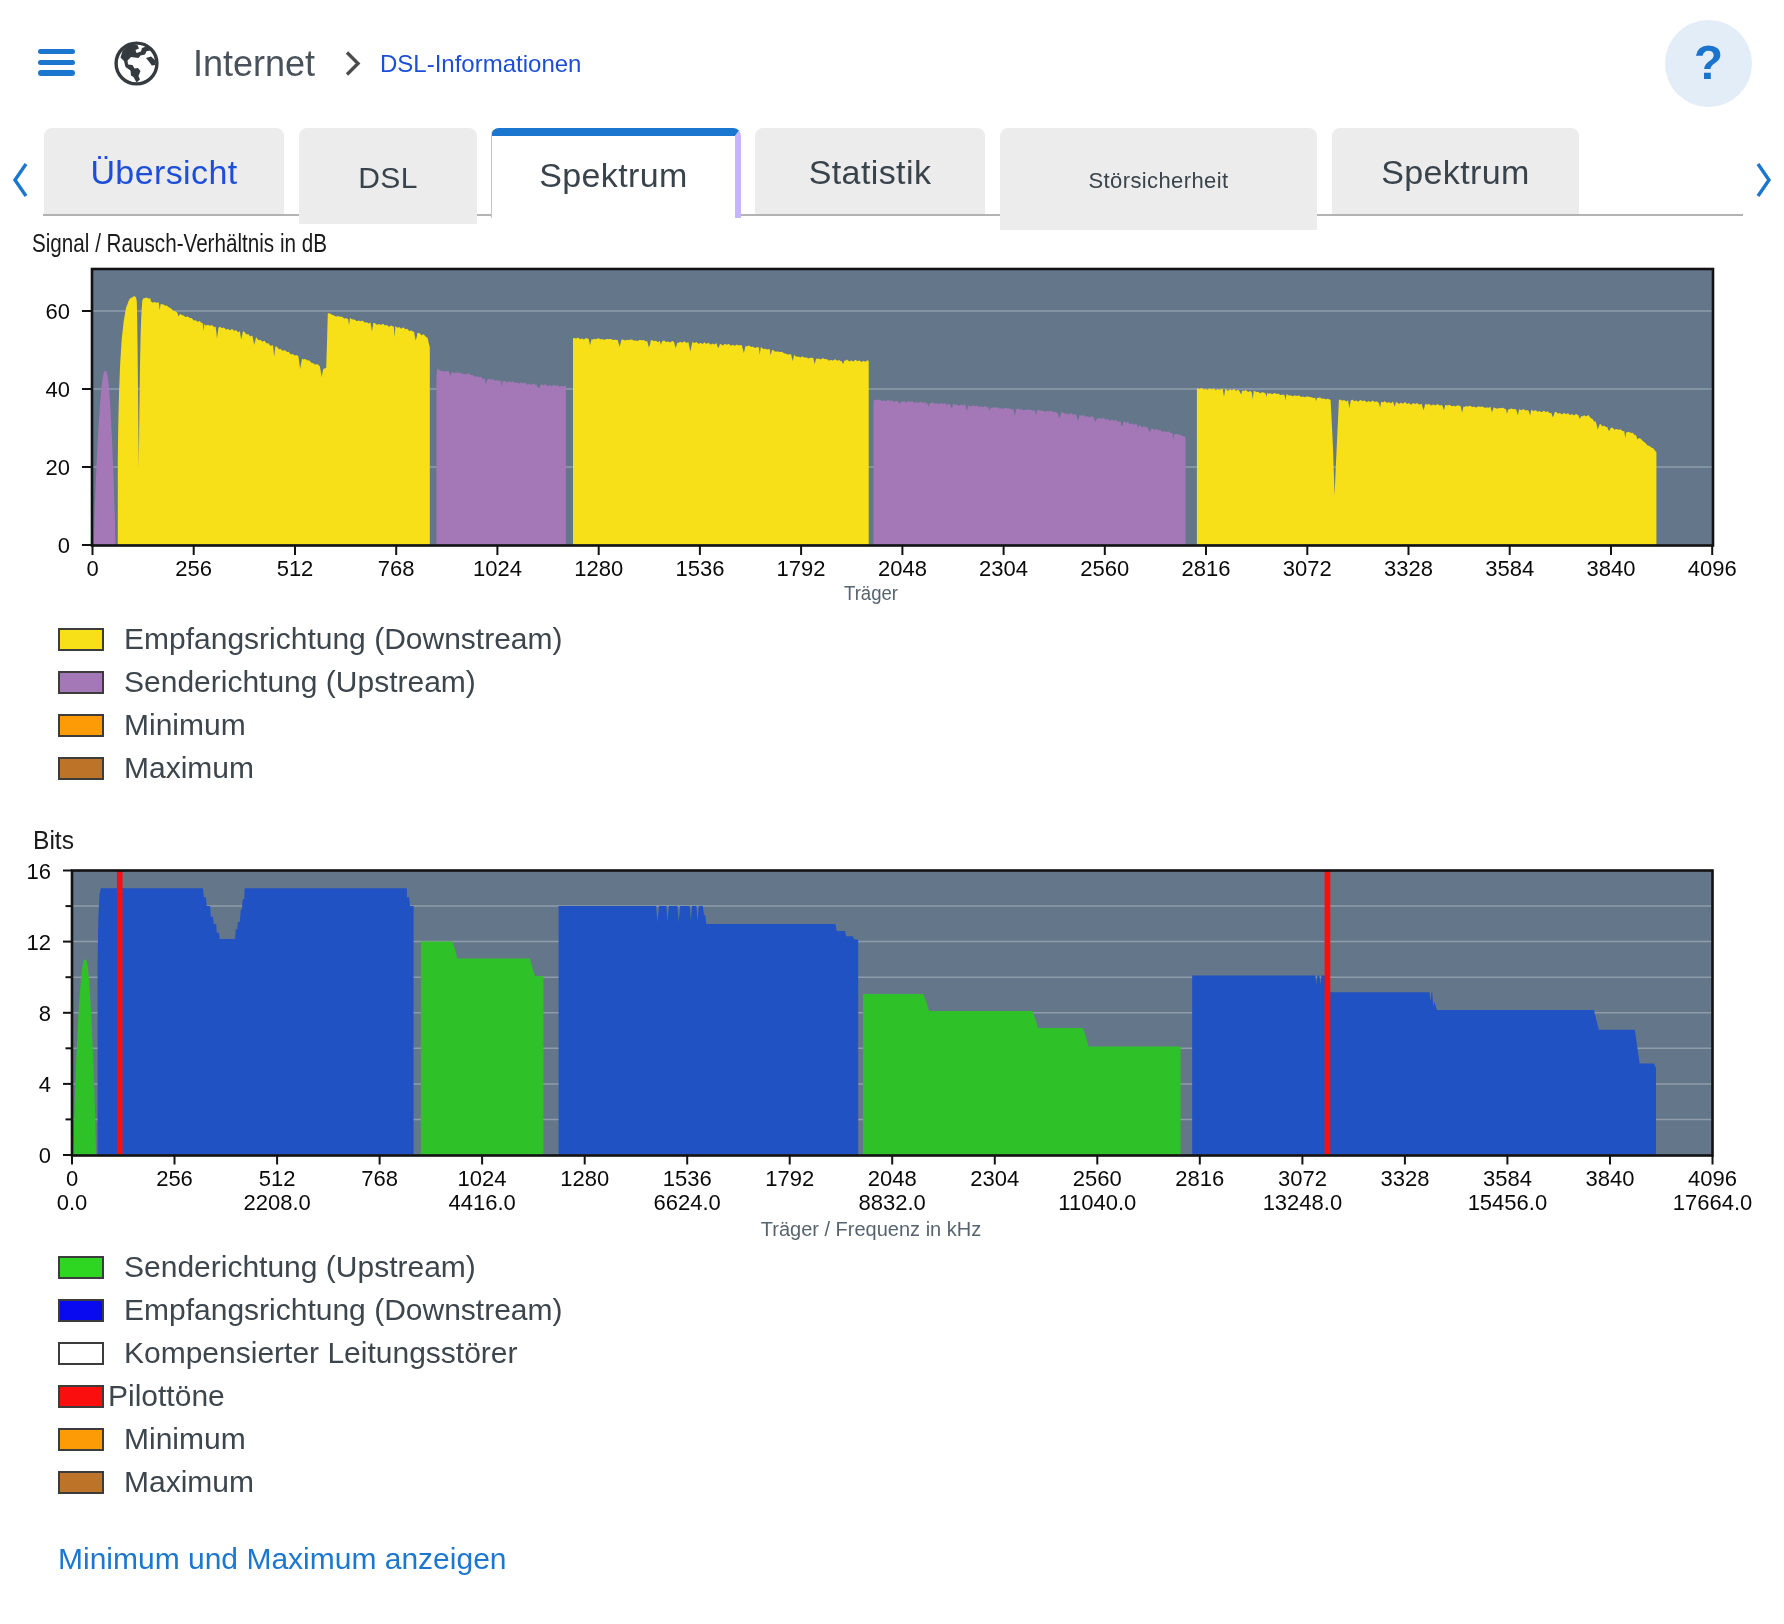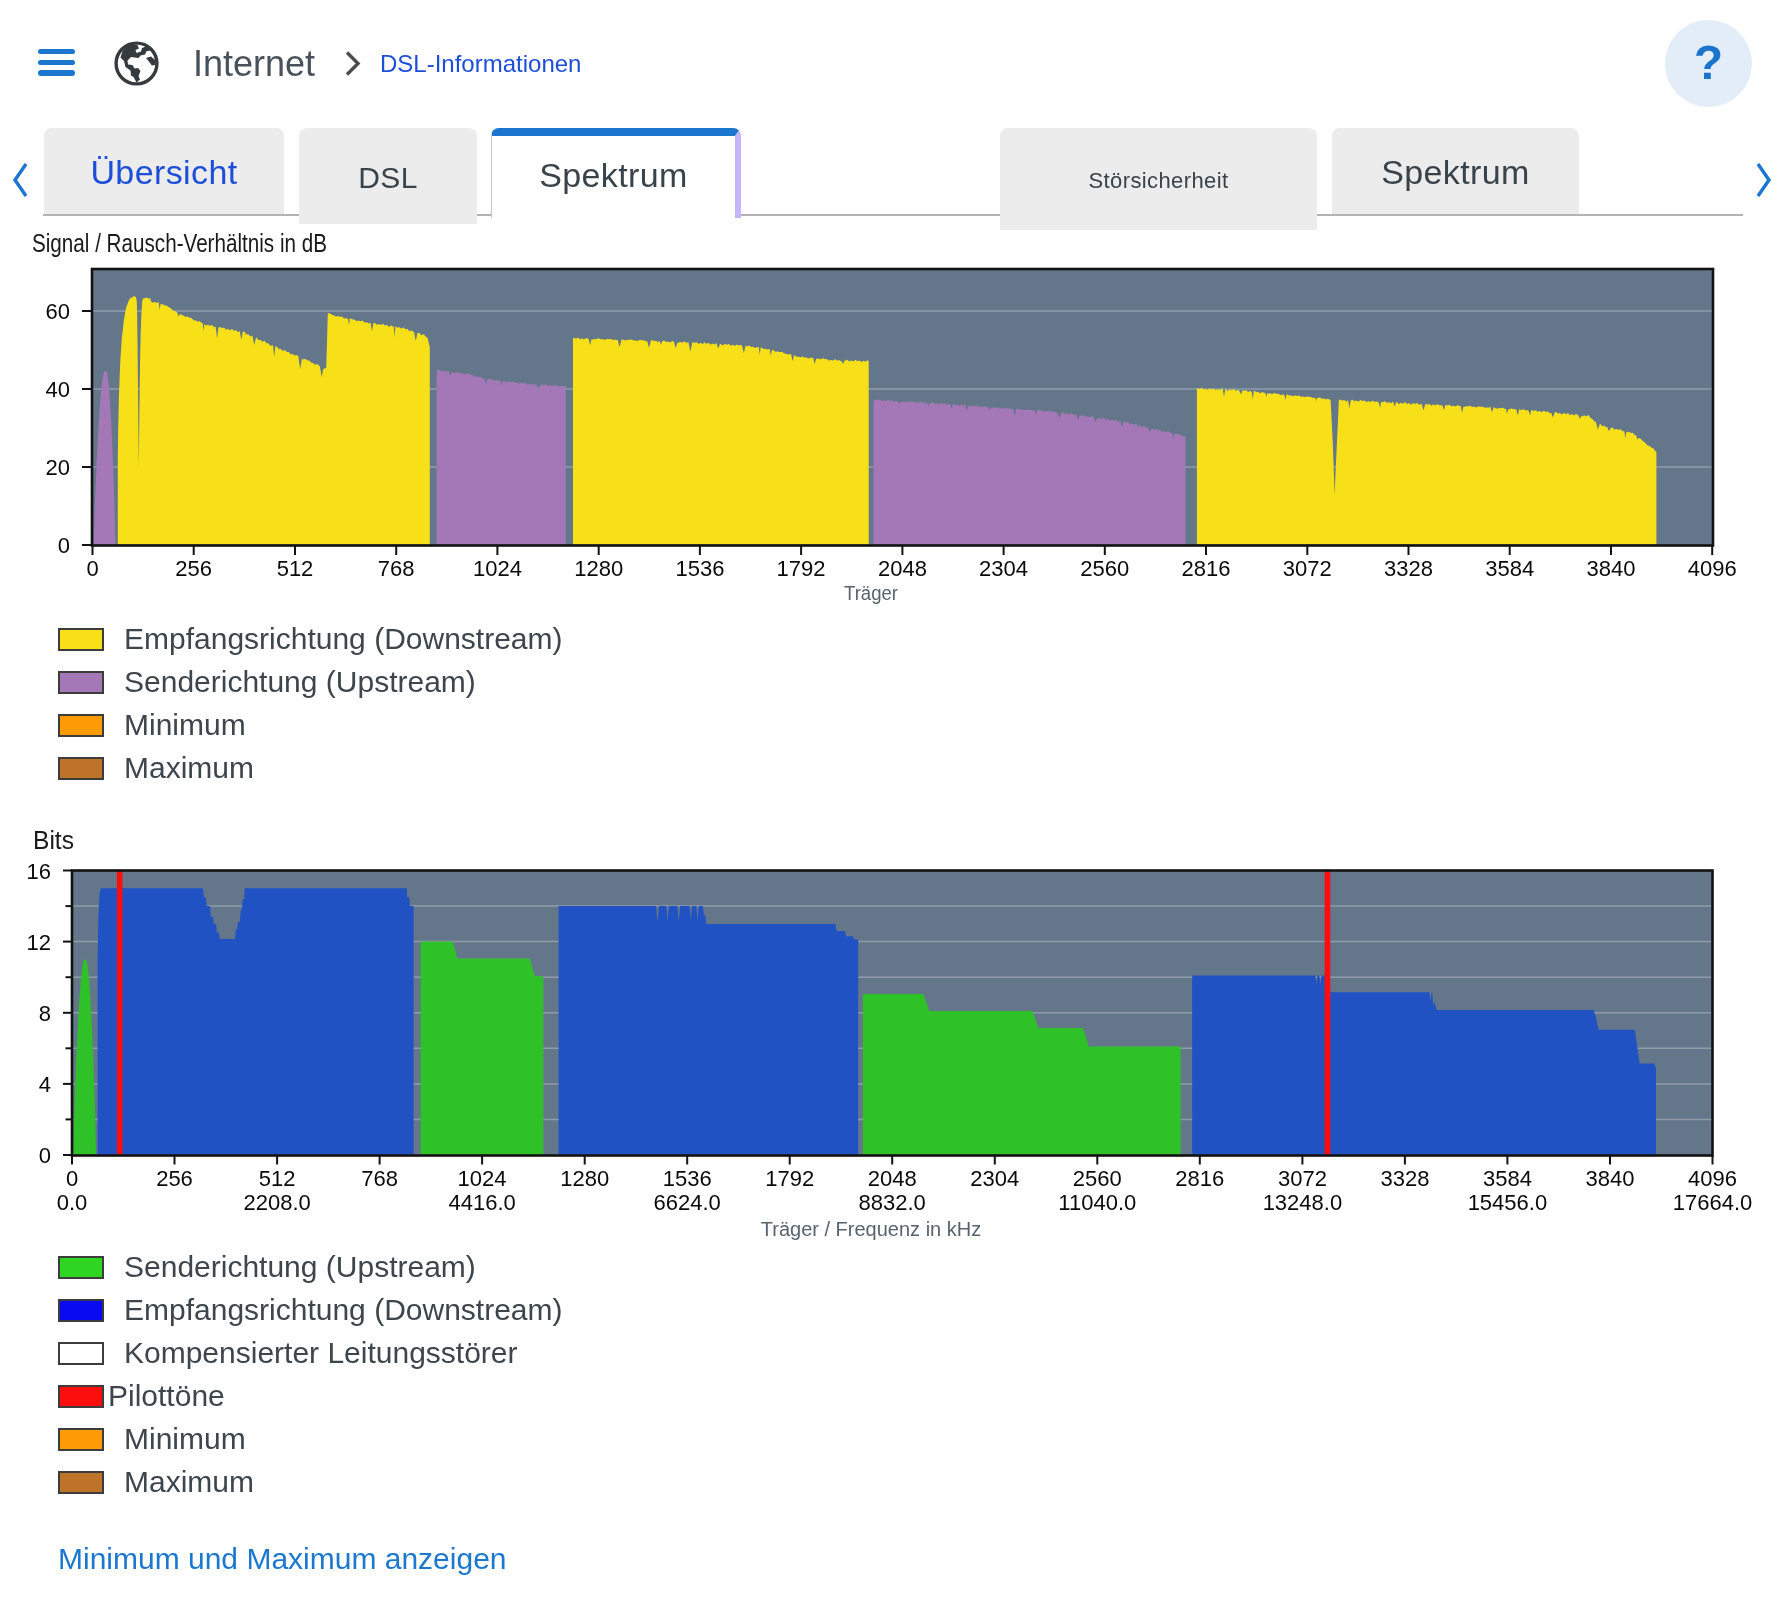--- a/index.html
+++ b/index.html
@@ -30,20 +30,21 @@
     </svg>
 <svg style="position:absolute;left:1752px;top:158px" width="24" height="44" viewBox="0 0 24 44">
       <path d="M6 6 L17 22 L6 38" fill="none" stroke="#1b76cf" stroke-width="3.4"></path>
     </svg>
 <div style="position:absolute;left:43px;top:214px;width:1700px;height:2px;background:#b3b3b3"></div>
 <div style="position:absolute;left:44px;top:128px;width:240px;height:86px;background:#ececec;border-radius:8px 8px 0 0;box-sizing:border-box;display:flex;align-items:center;justify-content:center;font-size:34px;letter-spacing:0.4px;color:#1d4ed8;padding-top:3px">Übersicht</div>
 <div style="position:absolute;left:299px;top:128px;width:178px;height:96px;background:#ececec;border-radius:8px 8px 0 0;box-sizing:border-box;display:flex;align-items:center;justify-content:center;font-size:30px;letter-spacing:0.4px;color:#39434b;padding-top:3px">DSL</div>
 <div style="position:absolute;left:491px;top:128px;width:250px;height:90px;background:#fff;border-top:8px solid #1b76cf;border-left:1px solid #c6c6c6;border-right:6px solid #c4b5fd;border-radius:8px 8px 0 0;box-sizing:border-box;z-index:3;display:flex;align-items:center;justify-content:center;font-size:34px;letter-spacing:0.4px;color:#39434b">
       <span style="margin-top:-4px">Spektrum</span>
     </div>
+<div style="position:absolute;left:755px;top:128px;width:230px;height:86px;background:#ececec;border-radius:8px 8px 0 0;box-sizing:border-box;display:flex;align-items:center;justify-content:center;font-size:34px;letter-spacing:0.4px;color:#39434b;padding-top:3px">Statistik</div>
 <div style="position:absolute;left:1000px;top:128px;width:317px;height:102px;background:#ececec;border-radius:8px 8px 0 0;box-sizing:border-box;display:flex;align-items:center;justify-content:center;font-size:22px;letter-spacing:0.4px;color:#39434b;padding-top:3px">Störsicherheit</div>
 <div style="position:absolute;left:1332px;top:128px;width:247px;height:86px;background:#ececec;border-radius:8px 8px 0 0;box-sizing:border-box;display:flex;align-items:center;justify-content:center;font-size:34px;letter-spacing:0.4px;color:#39434b;padding-top:3px">Spektrum</div>
 <svg style="position:absolute;left:0;top:230px" width="1784" height="390" viewBox="0 230 1784 390">
 <text x="32" y="252" font-family="Liberation Sans, sans-serif" font-size="25" fill="#1a1a1a" textLength="295" lengthAdjust="spacingAndGlyphs">Signal / Rausch-Verhältnis in dB</text>
 <rect x="92" y="269" width="1621" height="276.5" fill="#64778a"></rect>
 <line x1="93" x2="1712" y1="467.0" y2="467.0" stroke="rgba(255,255,255,0.28)" stroke-width="1.5"></line>
 <line x1="93" x2="1712" y1="389.0" y2="389.0" stroke="rgba(255,255,255,0.28)" stroke-width="1.5"></line>
 <line x1="93" x2="1712" y1="311.0" y2="311.0" stroke="rgba(255,255,255,0.28)" stroke-width="1.5"></line>
 <path d="M93.7 544.4L93.7 545.0L94.4 518.5L95.1 498.4L95.9 480.5L96.6 464.1L97.3 449.1L98.0 435.3L98.8 422.9L99.5 411.7L100.2 401.8L100.9 393.2L101.7 386.0L102.4 380.2L103.1 375.8L103.8 372.8L104.6 371.3L105.3 371.1L106.0 371.1L106.7 372.0L107.5 375.1L108.2 380.2L108.9 387.3L109.6 396.5L110.4 407.5L111.1 420.5L111.8 435.3L112.5 452.0L113.3 470.5L114.0 491.0L114.7 514.2L115.4 545.0L115.4 544.4Z" fill="#a478b7"></path>
 <path d="M117.8 544.4L117.8 459.2L118.2 427.9L119.0 394.0L120.2 363.0L121.4 344.4L121.8 338.2L122.6 331.5L123.7 321.5L124.9 314.2L126.1 307.5L127.3 304.8L128.5 301.3L129.7 299.0L130.9 297.8L132.0 297.8L133.2 296.4L134.4 296.2L135.6 296.9L136.0 297.3L136.8 301.4L137.2 319.0L137.6 350.2L138.0 388.8L138.4 431.5L138.8 466.9L139.2 428.6L139.6 393.9L140.1 358.9L140.3 349.9L140.7 332.0L141.5 311.6L142.3 300.4L142.7 299.8L143.5 298.1L143.9 298.6L145.1 298.0L146.3 297.4L147.5 297.9L147.9 298.4L148.7 298.4L149.8 298.4L150.2 298.0L151.0 301.5L151.8 302.1L152.2 302.5L153.4 302.4L154.6 302.1L155.8 302.5L157.0 302.7L158.1 302.5L158.8 302.2L159.3 307.1L159.7 310.3L160.5 304.4L160.6 304.1L161.7 304.3L162.9 304.4L163.7 304.5L164.1 305.1L165.3 305.7L166.4 305.6L167.6 306.2L168.8 307.3L170.0 307.9L171.2 308.6L172.4 310.0L173.6 310.9L174.8 311.0L175.9 311.5L177.1 312.5L177.2 312.5L178.3 315.8L178.7 316.6L179.5 314.8L180.1 313.9L180.3 314.0L180.7 314.3L181.9 315.2L183.1 315.2L184.2 316.1L185.4 317.1L186.6 316.8L187.8 316.6L189.0 317.6L190.2 318.0L191.4 317.9L192.5 319.1L193.7 320.4L194.9 320.3L196.1 320.5L197.3 321.7L198.5 321.6L199.7 321.1L200.8 322.2L202.0 323.3L202.7 322.7L203.2 328.3L203.5 331.3L204.3 323.7L204.4 323.9L205.6 325.5L206.8 325.3L207.2 325.1L208.0 324.8L209.2 325.6L210.3 325.8L211.5 324.9L212.7 325.7L213.9 327.1L215.1 326.7L215.6 326.7L216.3 331.7L217.0 338.4L217.5 334.9L218.4 327.9L218.6 327.8L219.8 326.7L221.0 327.5L222.2 328.3L223.4 327.5L224.6 328.0L225.8 329.6L226.9 329.5L228.1 328.8L229.3 329.9L230.5 330.2L231.7 328.9L232.9 329.4L234.1 330.8L235.3 330.4L236.4 330.3L237.6 332.0L238.8 332.1L239.7 331.1L240.0 332.6L241.2 339.6L241.2 339.6L242.4 334.2L242.7 332.1L243.2 331.5L243.6 331.5L244.7 331.9L245.9 334.0L247.1 334.4L248.3 334.1L249.5 335.7L250.7 336.5L251.9 335.5L252.3 335.8L253.0 338.8L254.2 344.8L254.2 344.7L255.4 339.9L256.1 337.6L256.6 337.5L257.8 339.5L259.0 340.3L260.2 339.7L261.4 340.7L262.5 341.8L263.7 341.0L264.9 341.1L266.1 343.0L267.3 343.4L268.5 343.2L269.7 344.9L270.8 346.0L272.0 345.2L273.1 345.6L273.2 347.1L274.2 356.8L274.4 355.2L275.3 346.6L275.6 346.6L276.8 346.5L278.0 348.2L279.1 349.2L280.3 348.8L281.5 349.8L282.7 351.0L283.9 350.3L285.1 350.2L286.3 351.6L287.4 351.9L288.6 351.7L289.8 353.2L291.0 354.4L292.2 354.1L293.4 354.4L294.6 355.5L295.8 355.3L296.9 355.0L298.1 356.3L298.4 356.6L299.3 363.2L300.2 369.2L300.5 367.1L301.7 360.4L302.0 358.3L302.9 359.4L304.1 359.2L305.2 359.0L306.0 359.2L306.4 360.0L307.6 360.4L308.8 360.3L310.0 361.3L311.2 362.7L312.4 362.9L313.5 363.3L314.7 364.4L315.9 364.6L317.1 364.3L317.9 364.3L318.3 365.0L319.5 366.0L319.9 366.5L320.7 370.9L321.6 377.0L321.9 376.1L322.6 372.1L323.0 370.5L323.4 368.9L324.2 368.5L325.4 368.2L326.2 367.9L326.6 355.6L327.0 343.1L327.8 313.5L329.0 313.2L330.2 313.5L331.3 314.5L332.5 315.1L333.7 315.3L334.9 316.1L336.1 316.7L337.3 316.3L337.7 315.8L338.5 316.2L339.6 316.8L340.8 316.8L342.0 316.8L343.2 317.7L344.4 318.5L345.6 318.3L346.8 318.4L348.0 319.0L348.1 319.0L349.0 325.2L349.1 324.3L350.0 317.9L350.3 318.3L351.5 318.9L352.7 319.6L353.9 319.5L355.1 320.0L356.3 321.1L357.4 320.9L358.6 320.4L359.8 320.9L361.0 321.2L362.2 320.6L363.4 321.2L364.6 322.4L365.7 322.4L366.9 322.3L368.1 323.3L368.9 323.6L369.3 323.3L370.5 322.3L370.5 322.4L371.7 329.9L371.9 331.4L372.9 325.9L373.3 323.0L374.0 323.0L375.2 323.2L376.4 324.6L377.6 324.7L378.8 324.0L380.0 324.6L381.2 325.1L382.4 324.0L383.5 324.1L384.7 325.4L385.9 325.3L387.1 325.0L388.3 326.4L389.5 326.8L390.7 325.6L391.8 325.8L393.0 326.7L393.8 325.9L394.2 332.2L394.6 337.3L395.4 325.9L395.4 325.8L396.6 327.3L397.8 327.7L399.0 326.9L400.1 327.8L401.3 328.7L402.5 327.7L403.7 327.6L404.9 329.1L406.1 329.0L407.3 328.7L408.5 330.3L409.6 331.3L410.8 330.4L412.0 330.8L413.2 332.0L413.9 331.3L414.4 333.9L415.6 340.0L415.7 340.8L416.0 339.7L416.8 336.6L417.5 332.8L417.9 333.3L419.1 332.8L420.3 334.1L421.5 335.5L422.7 334.6L423.9 334.5L425.1 336.0L426.2 337.1L427.4 337.8L427.8 338.7L428.6 342.4L429.8 347.4L429.8 544.4Z" fill="#f8e018"></path>

